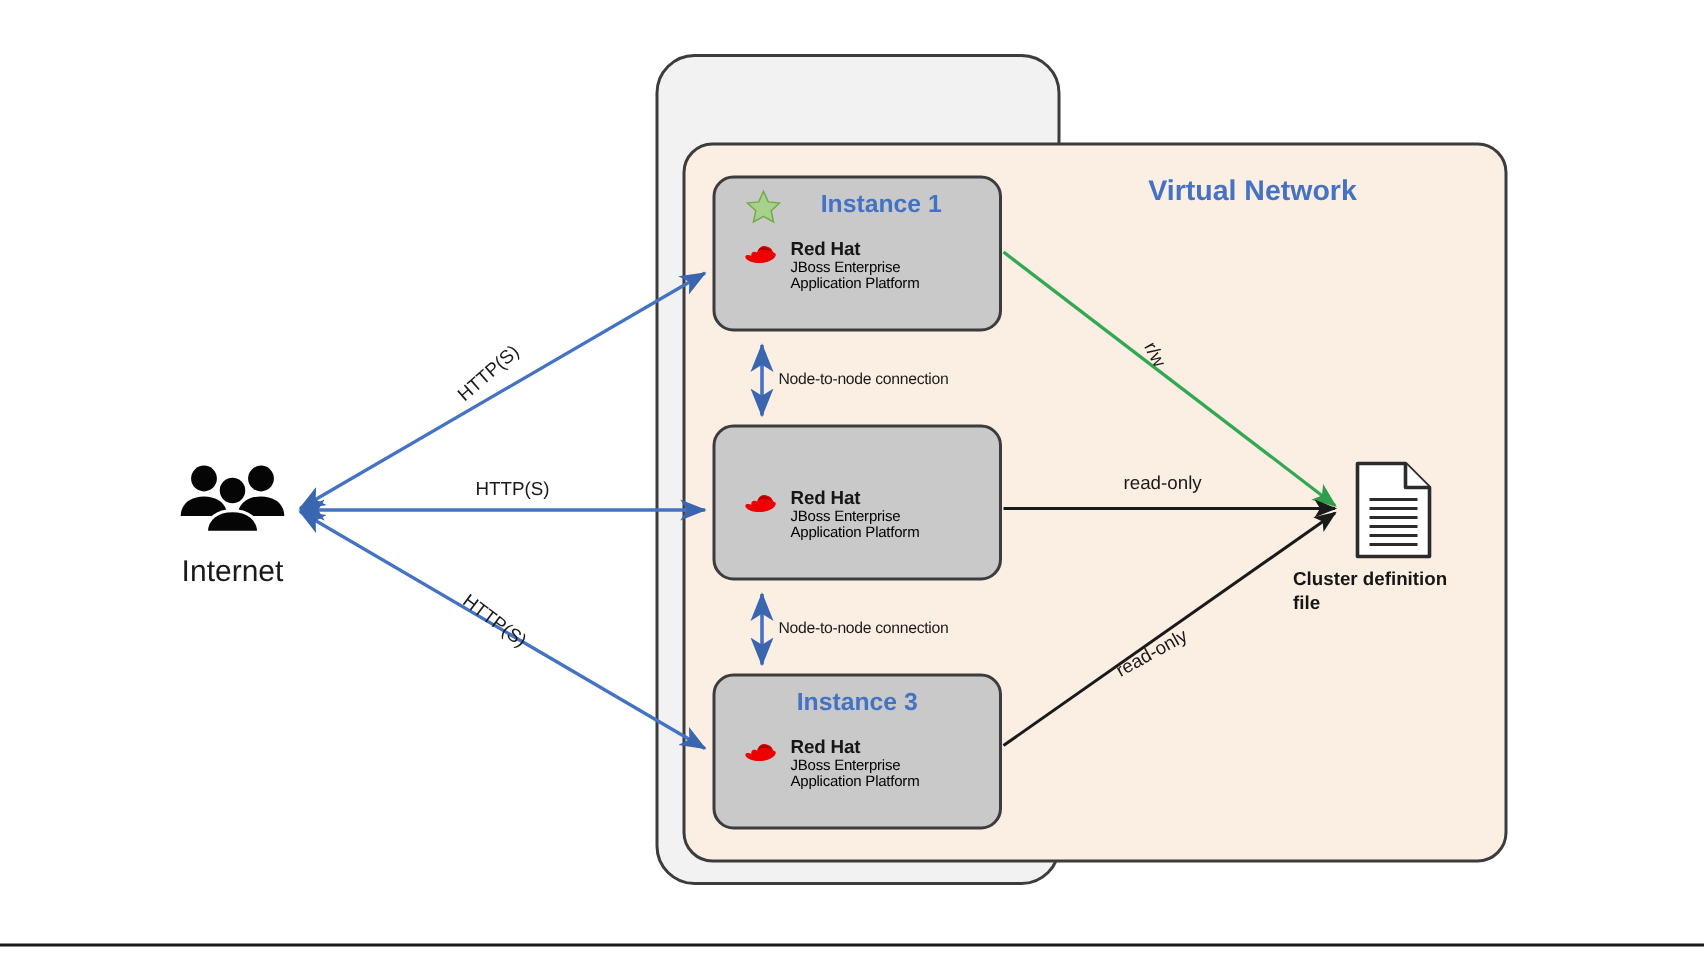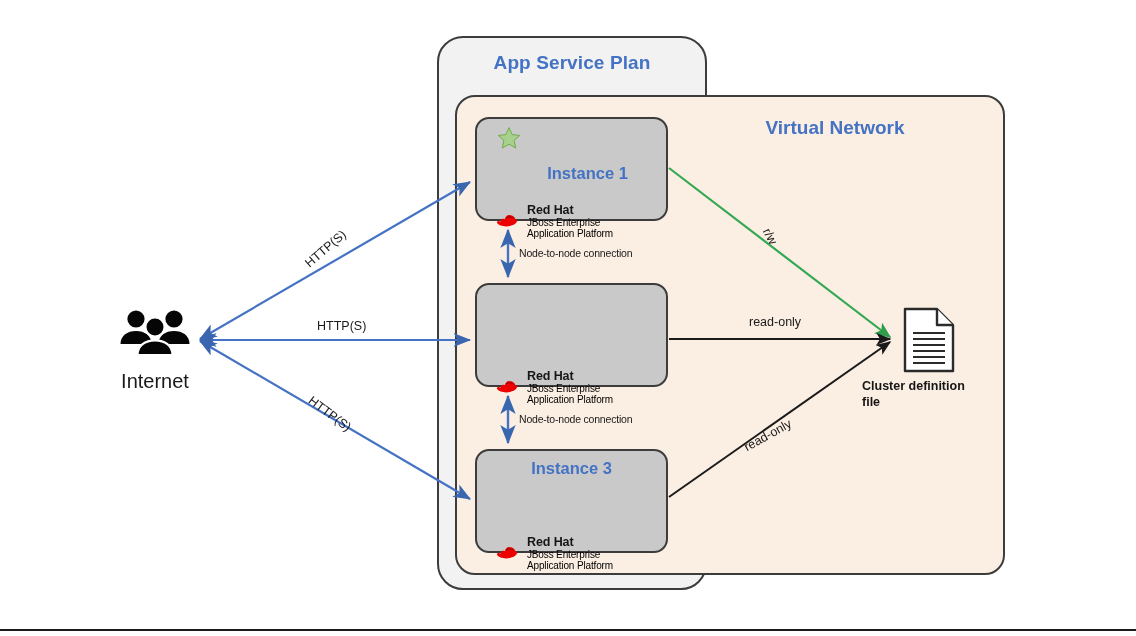--- a/index.html
+++ b/index.html
@@ -65,34 +65,33 @@
 
   .instance-title {
     position: absolute;
     left: 0; right: 0;
     top: 8px;
     text-align: center;
     color: #4472c4;
     font-weight: bold;
     font-size: 16.5px;
   }
-  .instance-title.with-star { padding-left: 32px; margin-top: 37px; }
+  .instance-title.with-star { padding-left: 32px; }
 
   .star-icon {
     position: absolute;
     left: 20px; top: 7px;
     width: 24px; height: 24px;
   }
 
   .rh-block {
     position: absolute;
     left: 17px; top: 40px;
     display: flex;
-    align-items: center;
-    margin-top: 44px;
+    align-items: flex-start;
   }
   .rh-hat {
     width: 28px; height: 22px;
     margin-right: 5px;
     margin-top: 1px;
     flex: 0 0 auto;
   }
   .rh-text { line-height: 1.12; }
   .rh-brand {
     font-weight: bold;
@@ -146,21 +145,20 @@
     left: 0; top: 629px; width: 1136px; height: 0;
     border-top: 2px solid #1a1a1a;
   }
 </style>
 </head>
 <body>
 
 <div id="canvas">
 
   <div class="abs" id="app-service-plan"></div>
-  <div class="abs" id="app-service-plan-title">App Service Plan</div>
 
   <div class="abs" id="virtual-network"></div>
   <div class="abs" id="virtual-network-title">Virtual Network</div>
 
   <div class="abs instance-box" id="instance-1-box">
     <svg class="star-icon" viewBox="0 0 24 24">
       <polygon points="12,1.6 15.2,8.6 22.7,9.4 17.1,14.5 18.7,22 12,18.2 5.3,22 6.9,14.5 1.3,9.4 8.8,8.6" fill="#a9d18e" stroke="#70ad47" stroke-width="1"></polygon>
     </svg>
     <div class="instance-title with-star">Instance 1</div>
     <div class="rh-block">

